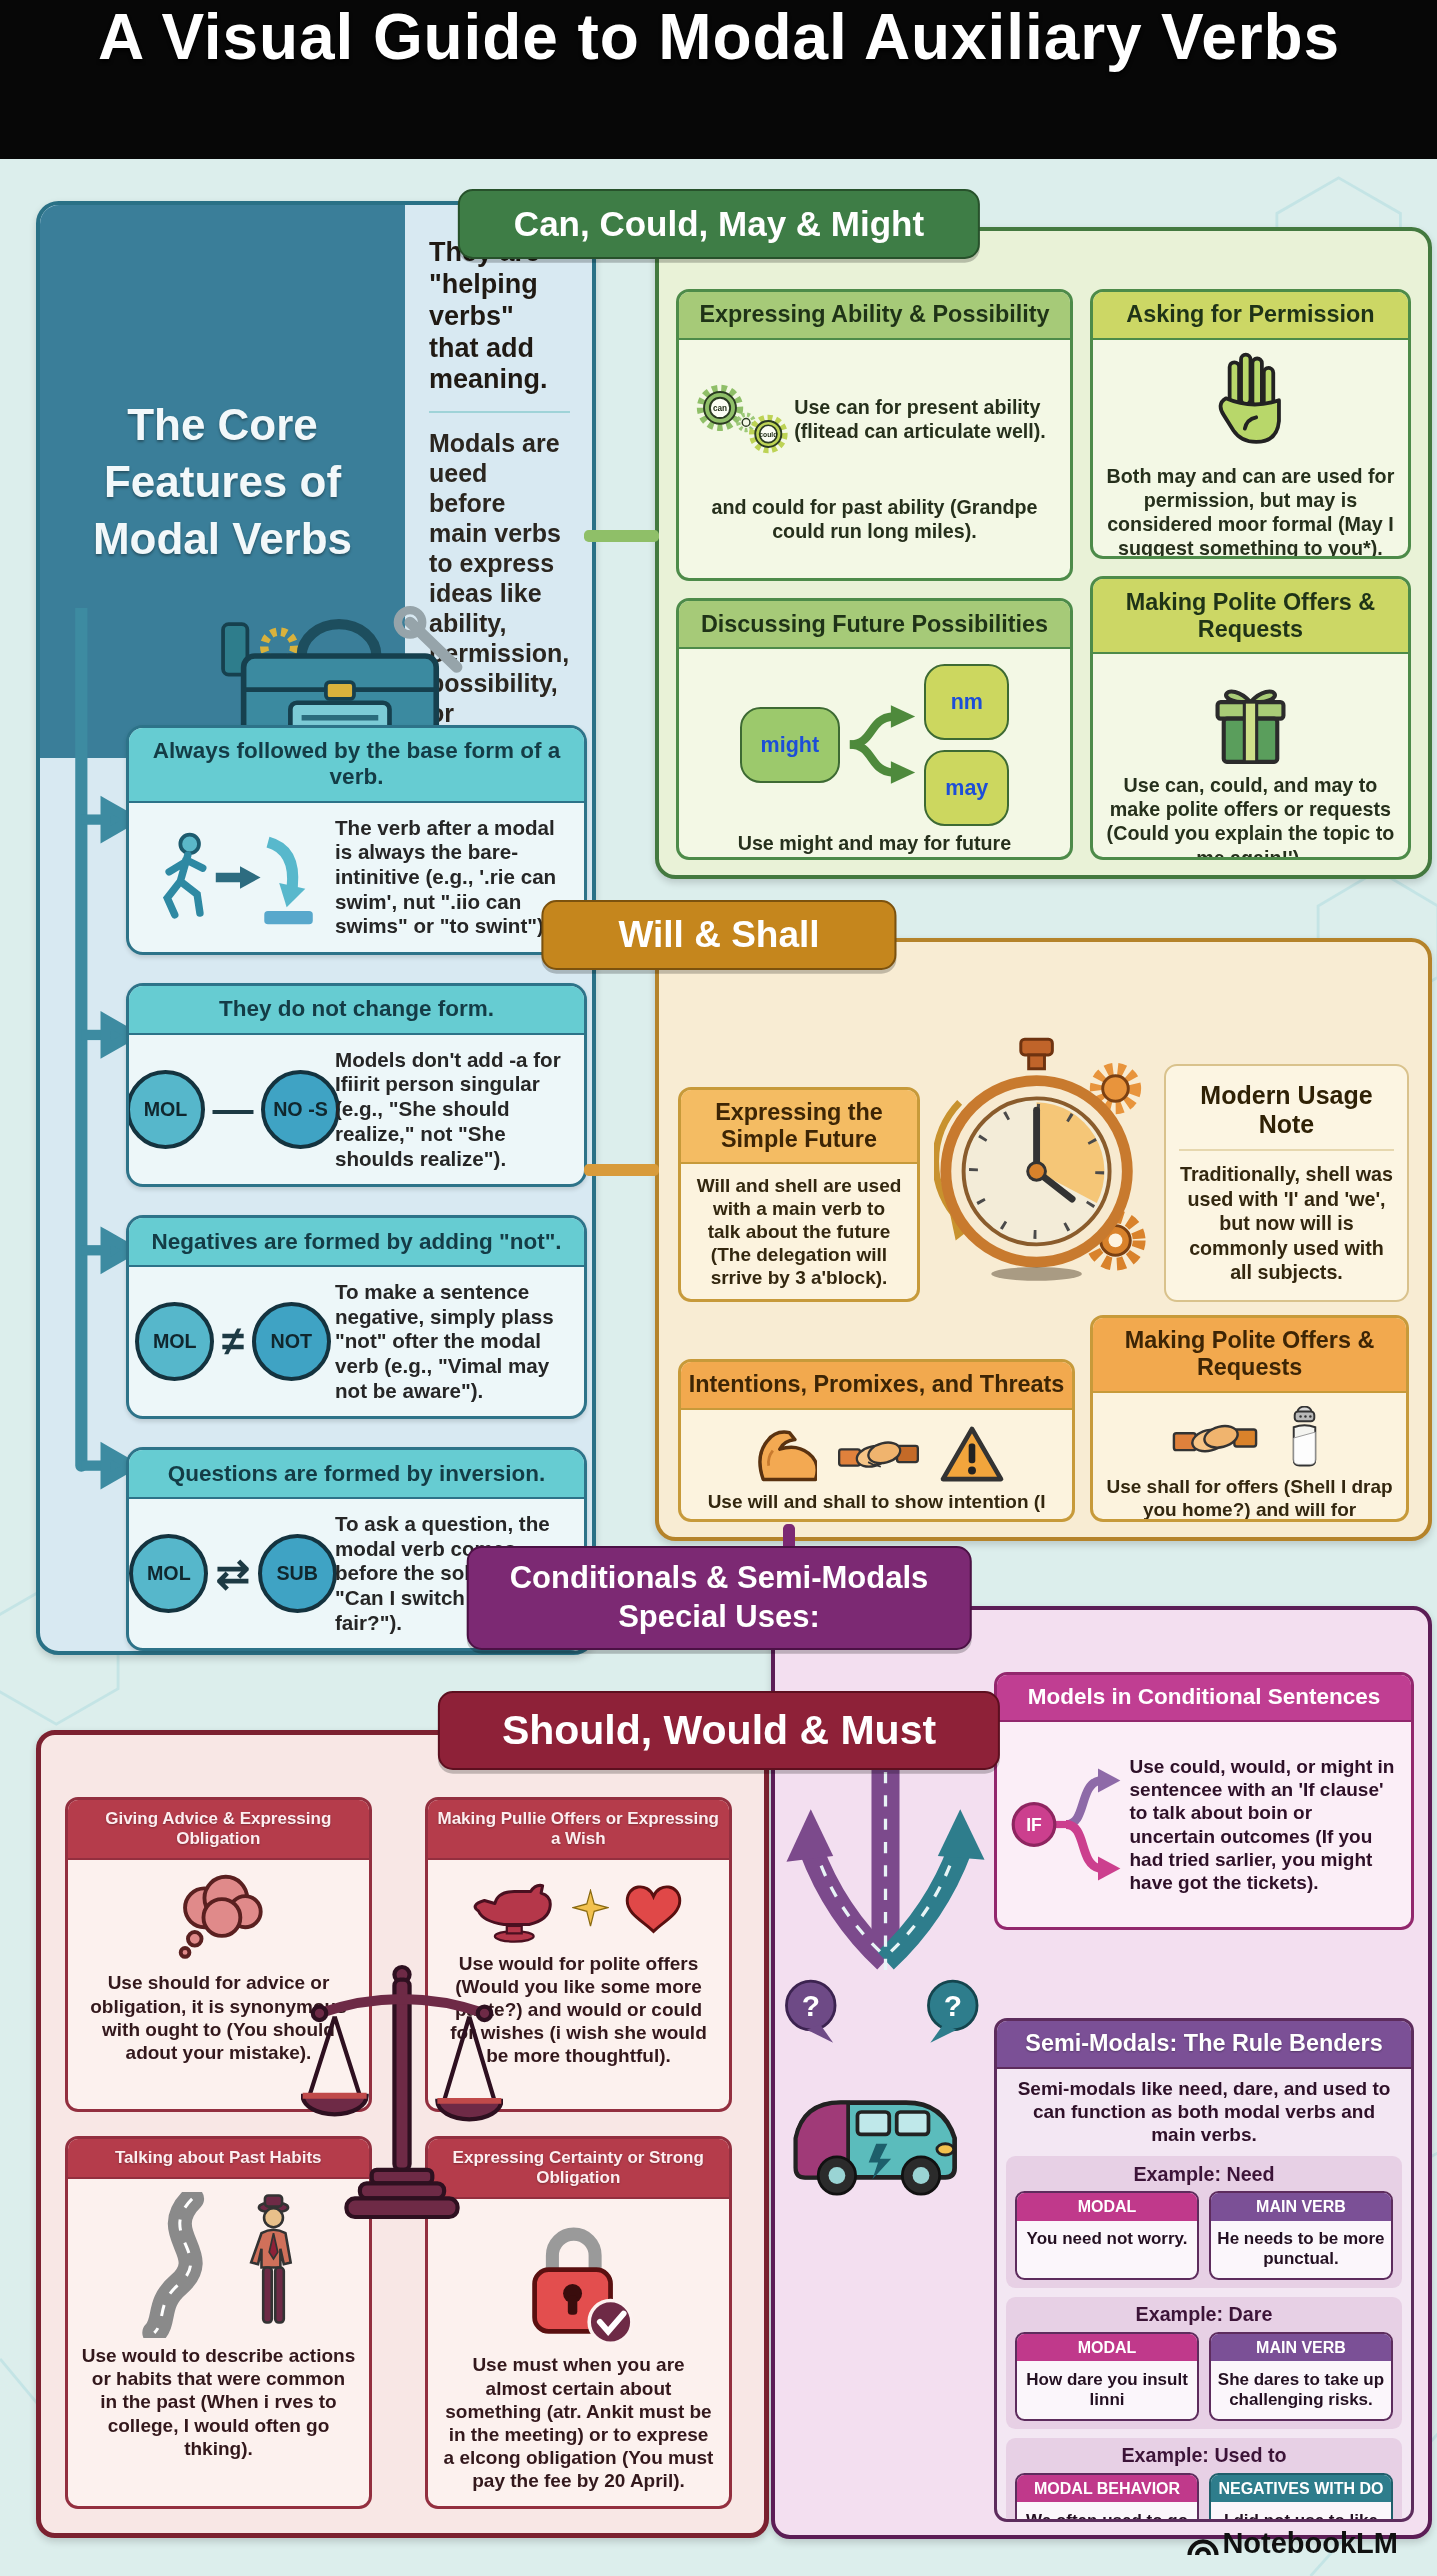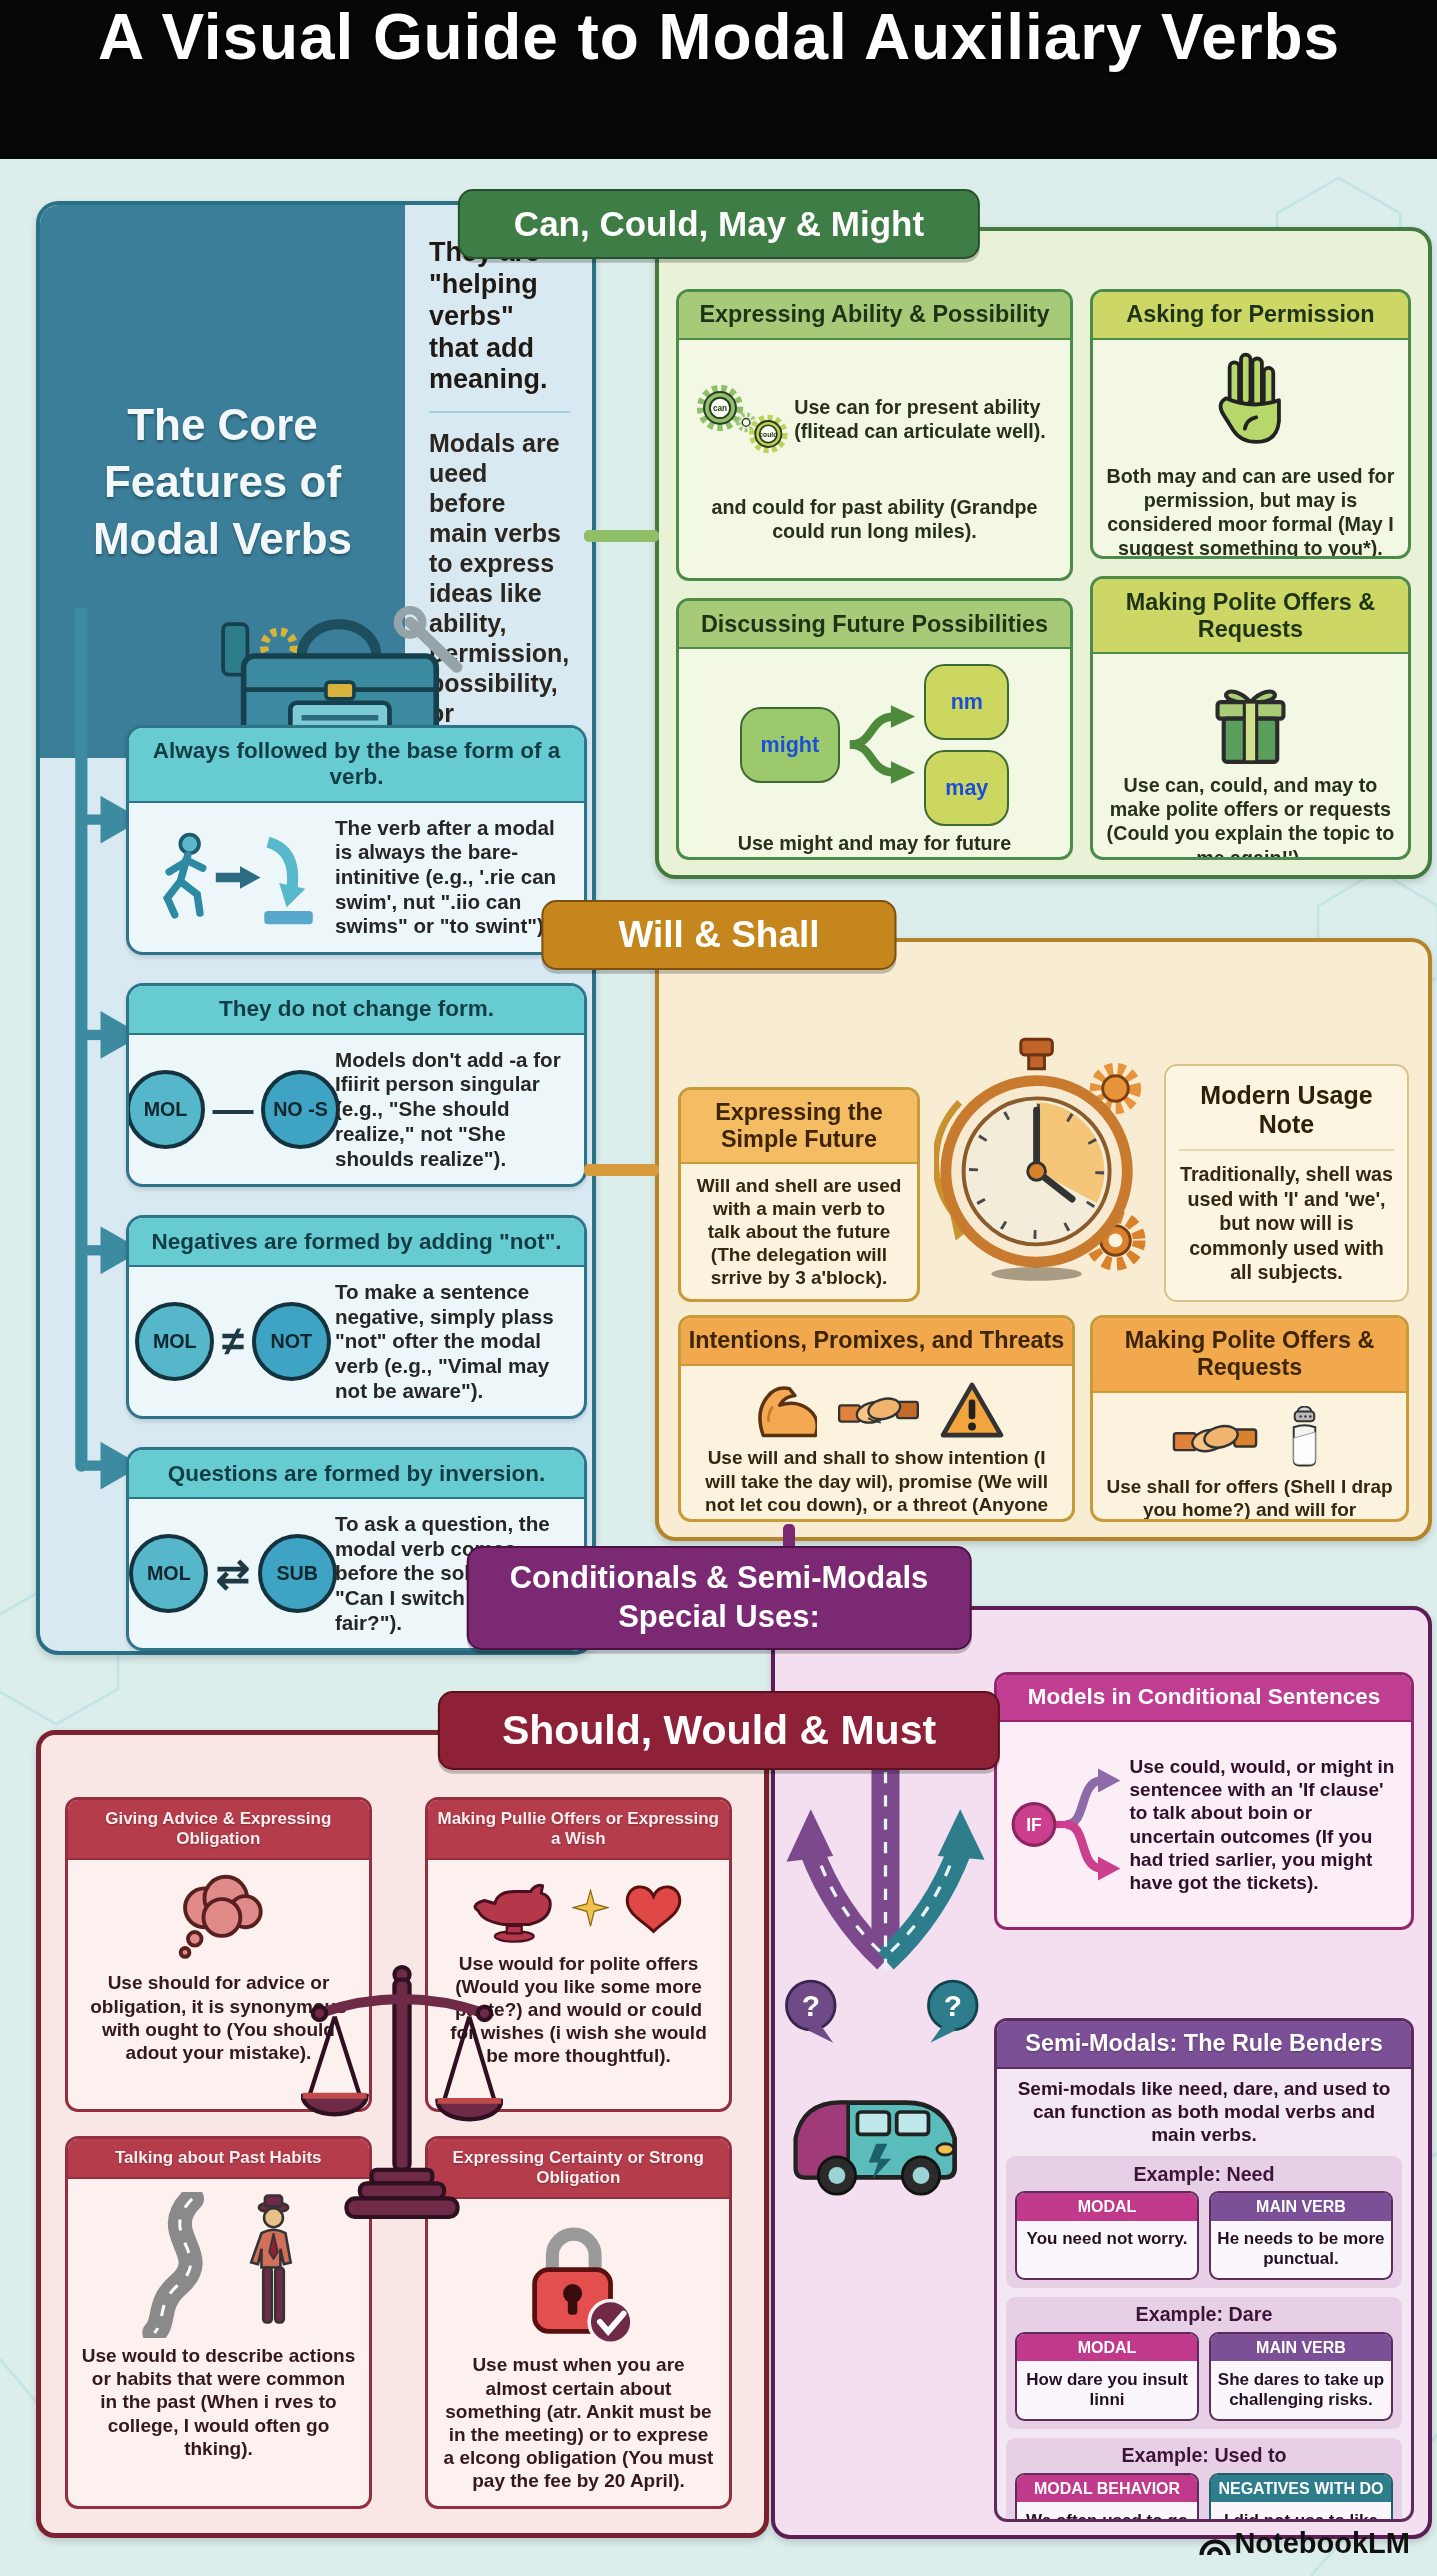--- a/index.html
+++ b/index.html
@@ -102,21 +102,21 @@
   .ex-card .ehd{color:#fff;font-weight:bold;font-size:16px;text-align:center;padding:4.7px 1.9px;}
   .ex-card .ebd{font-weight:bold;font-size:17px;text-align:center;padding:8.4px 5.6px;line-height:1.2;color:#241022;}
   .ehd.magenta{background:#c0398b;}
   .ehd.purple{background:#7b5096;}
   .ex-card.teal{border-color:#1f5f6b;}
   .ehd.teal{background:#2e7d8c;}
   
   .conn{position:absolute;border-radius:4.7px;z-index:1;}
   #deco-layer{left:0;top:0;z-index:0;}
   
-  #footer{position:absolute;right:28px;top:2527px;display:flex;align-items:flex-end;gap:2px;}
+  #footer{position:absolute;right:40px;top:2527px;display:flex;align-items:flex-end;gap:2px;}
   #footer span{font-size:29px;font-weight:bold;color:#101010;}
 </style>
 </head>
 <body>
 
 <svg id="deco-layer" class="abs" width="1438" height="2576" viewBox="0 0 1536 2752">
   <g fill="none" stroke="#b9dfe3" stroke-width="3" opacity="0.7">
     <polygon points="1430,190 1496,228 1496,304 1430,342 1364,304 1364,228"></polygon>
     <polygon points="1472,930 1536,968 1536,1044 1472,1082 1408,1044 1408,968"></polygon>
     <polygon points="60,1690 126,1728 126,1804 60,1842 -6,1804 -6,1728"></polygon>
@@ -336,21 +336,21 @@
         <circle cx="104" cy="140" r="9" fill="#d9822b" stroke="#333" stroke-width="3"></circle>
         <ellipse cx="104" cy="244" rx="46" ry="7" fill="#5a4a33" opacity="0.5"></ellipse>
       </svg>
     </div>
     <div id="usage-note" style="width:245px;flex-shrink:0;">
       <div class="nt">Modern Usage Note</div>
       <div class="nb">Traditionally, shell was used with 'I' and 'we', but now will is commonly used with all subjects.</div>
     </div>
   </div>
   <div id="will-row2">
-    <div class="subbox will-box" style="flex:1.25;">
+    <div class="subbox will-box" style="flex:1.25;margin-top:44px;">
       <div class="hd" style="background:#f2a94e;">Intentions, Promixes, and Threats</div>
       <div class="bd">
         <div class="iconrow">
           <svg width="69" height="62" viewBox="0 0 100 90">
             <path d="M22 82 q-12 -34 6 -56 q12 -16 32 -12 l8 10 q-16 2 -22 14 q24 -8 42 6 q18 14 10 38 z" fill="#f3a952" stroke="#5a3210" stroke-width="5" stroke-linejoin="round"></path>
             <path d="M36 40 q-8 10 -6 22" fill="none" stroke="#c87a2e" stroke-width="4"></path>
           </svg>
           <svg width="81" height="62" viewBox="0 0 140 96">
             <rect x="2" y="40" width="36" height="28" rx="4" fill="#e0813c" stroke="#333" stroke-width="4"></rect>
             <rect x="102" y="34" width="36" height="28" rx="4" fill="#c46a28" stroke="#333" stroke-width="4"></rect>

